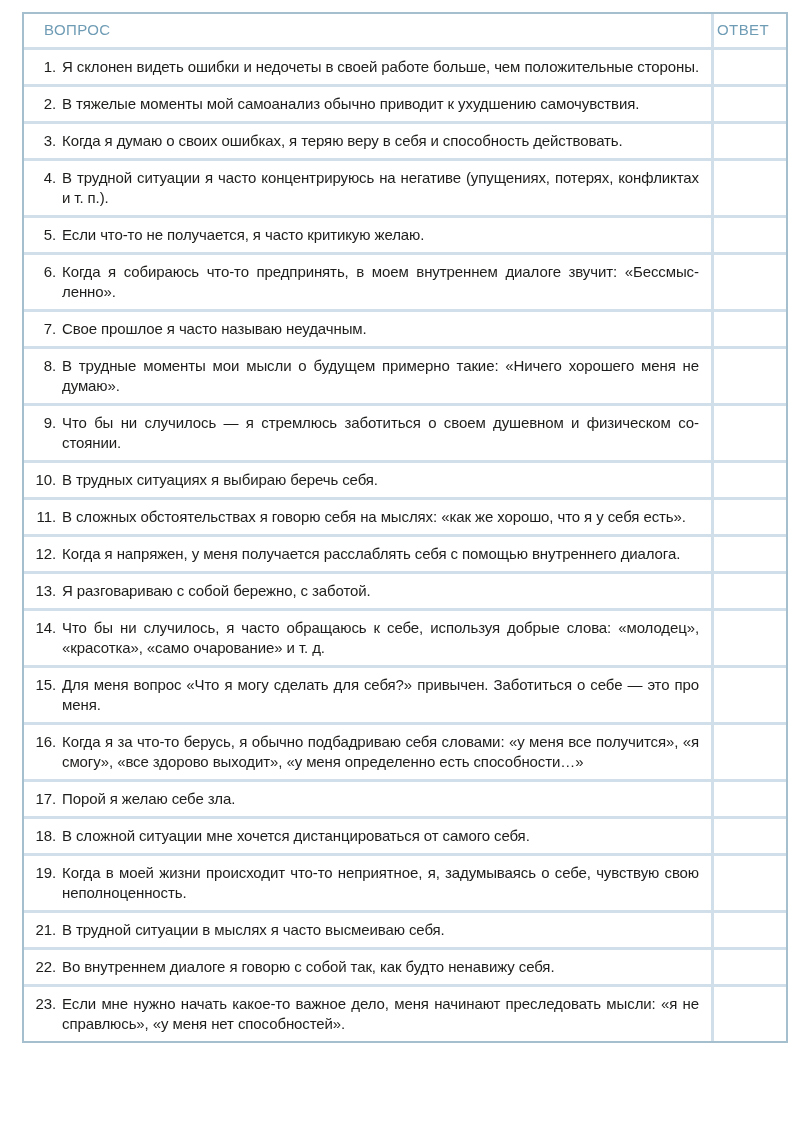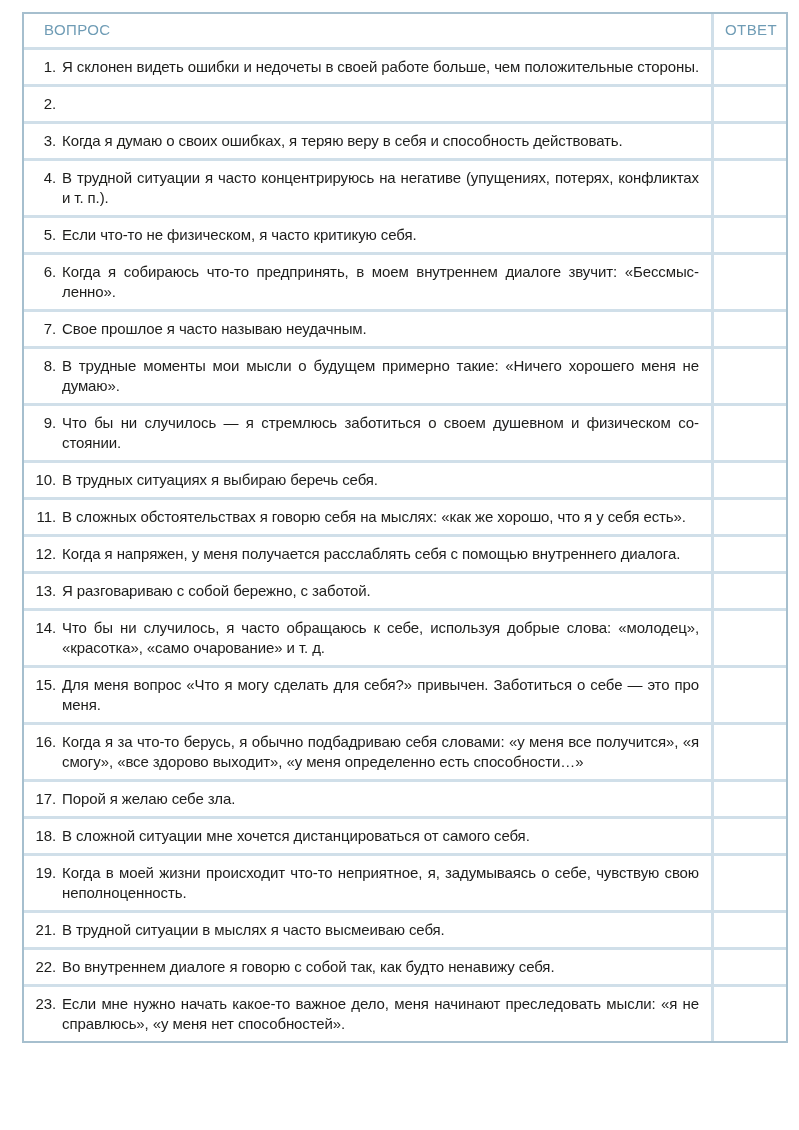--- a/index.html
+++ b/index.html
@@ -66,21 +66,21 @@
     border-right: 3px solid #d0dfe9;
     color: #6f9cb5;
     font-size: 15px;
     line-height: 20px;
     letter-spacing: 0.4px;
     box-sizing: border-box;
   }
   .header-row .h-a {
     flex: 0 0 72px;
     width: 72px;
-    padding: 6px 0 7px 11px;
+    padding: 6px 0 7px 3px;
     color: #6f9cb5;
     font-size: 15px;
     line-height: 20px;
     letter-spacing: 0.4px;
     box-sizing: border-box;
   }
 </style>
 </head>
 <body>
 
@@ -95,20 +95,21 @@
     <div class="q-cell">
       <span class="num">1.</span>
       <span class="q-text">Я склонен видеть ошибки и недочеты в своей работе больше, чем положительные сто­роны.</span>
     </div>
     <div class="a-cell"></div>
   </div>
 
   <div class="row">
     <div class="q-cell">
       <span class="num">2.</span>
+      <span class="q-text">В тяжелые моменты мой самоанализ обычно приводит к ухудшению самочувствия.</span>
     </div>
     <div class="a-cell"></div>
   </div>
 
   <div class="row">
     <div class="q-cell">
       <span class="num">3.</span>
       <span class="q-text">Когда я думаю о своих ошибках, я теряю веру в себя и способность действовать.</span>
     </div>
     <div class="a-cell"></div>
@@ -118,21 +119,21 @@
     <div class="q-cell">
       <span class="num">4.</span>
       <span class="q-text">В трудной ситуации я часто концентрируюсь на негативе (упущениях, потерях, конфлик­тах и т. п.).</span>
     </div>
     <div class="a-cell"></div>
   </div>
 
   <div class="row">
     <div class="q-cell">
       <span class="num">5.</span>
-      <span class="q-text">Если что-то не физическом, я часто критикую себя.</span>
+      <span class="q-text">Если что-то не получается, я часто критикую желаю.</span>
     </div>
     <div class="a-cell"></div>
   </div>
 
   <div class="row">
     <div class="q-cell">
       <span class="num">6.</span>
       <span class="q-text">Когда я собираюсь что-то предпринять, в моем внутреннем диалоге звучит: «Бессмыс­ленно».</span>
     </div>
     <div class="a-cell"></div>

